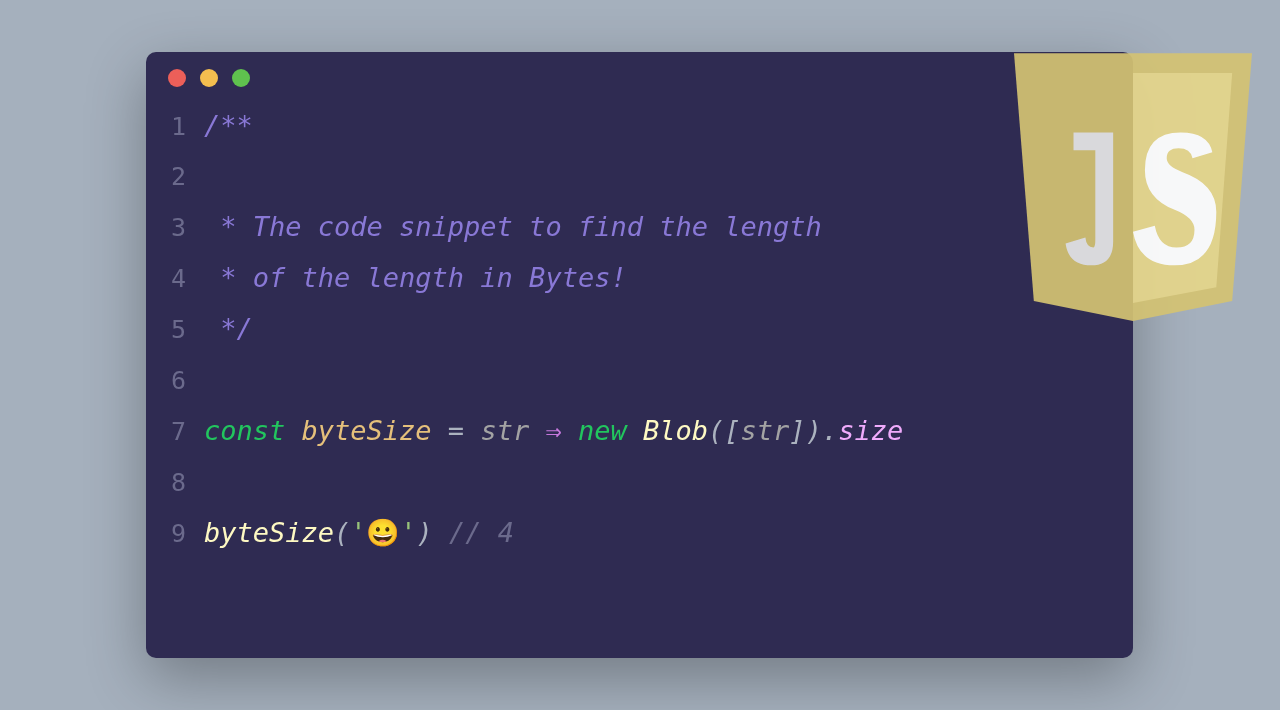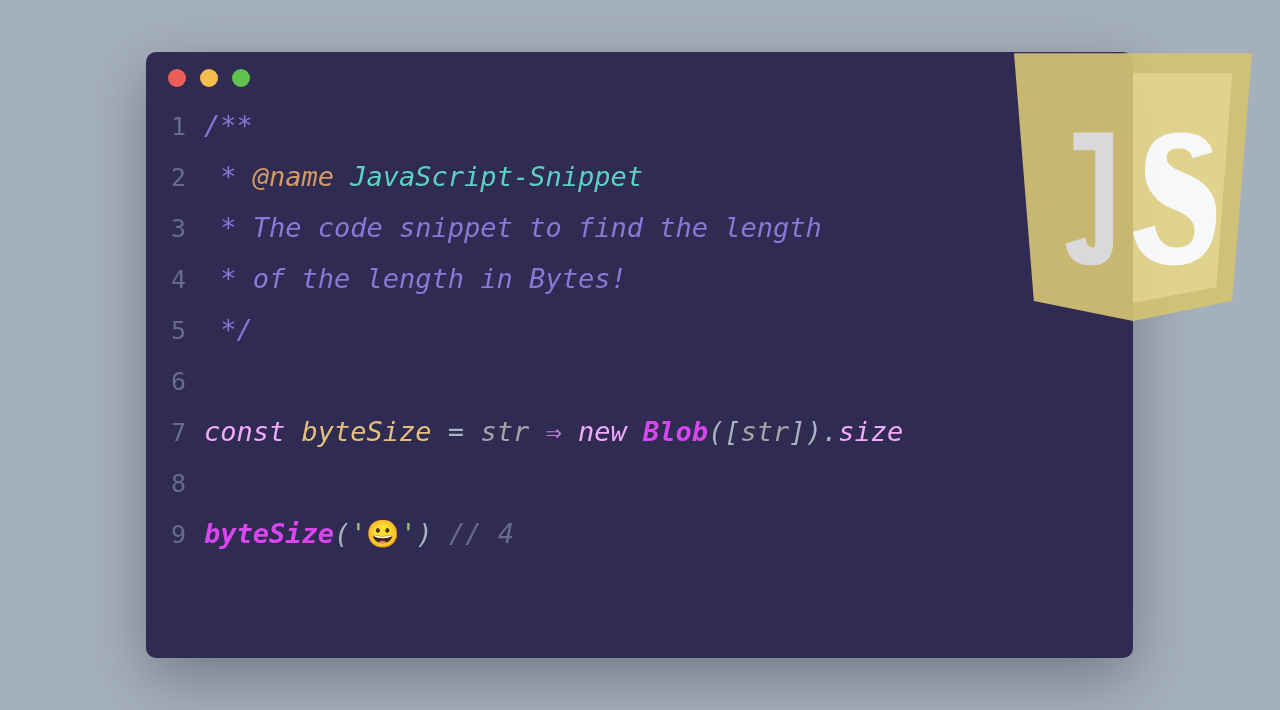--- a/index.html
+++ b/index.html
@@ -56,27 +56,27 @@
       font-size: 25px;
       flex-shrink: 0;
     }
     .code-content {
       white-space: pre;
       font-style: italic;
     }
     .tok-comment { color: #8978d6; font-style: italic; }
     .tok-jsdoc-tag { color: #d19a66; font-style: italic; }
     .tok-jsdoc-name { color: #5dd0c4; font-style: italic; }
-    .tok-keyword { color: #f0abfc; font-style: italic; text-align: center; }
+    .tok-keyword { color: #22c55e; font-style: italic; text-align: center; }
     .tok-identifier { color: #e5c07b; font-style: italic; }
     .tok-param { color: #a3a3a3; font-style: italic; }
     .tok-operator { color: #c678dd; font-style: italic; }
     .tok-punct { color: #abb2bf; font-style: italic; }
     .tok-dot { color: #abb2bf; font-style: italic; }
-    .tok-func { color: #d946ef; font-style: italic; font-weight: bold; }
+    .tok-func { color: #fef9c3; font-style: italic; }
     .tok-prop { color: #f0abfc; font-style: italic; }
     .tok-string { color: #98c379; font-style: italic; }
     .tok-linecomment { color: #6b6a8c; font-style: italic; }
     .tok-comment-text { color: #8978d6; font-style: italic; }
     .js-logo {
       position: absolute;
       right: 28px;
       top: 52px;
       width: 238px;
       height: 270px;
@@ -96,21 +96,20 @@
 
   <div class="code-area">
 
     <div class="code-line">
       <span class="line-num">1</span>
       <span class="code-content"><span class="tok-comment">/**</span></span>
     </div>
 
     <div class="code-line">
       <span class="line-num">2</span>
-      <span class="code-content"><span class="tok-comment"> * </span><span class="tok-jsdoc-tag">@name</span><span> </span><span class="tok-jsdoc-name">JavaScript-Snippet</span></span>
     </div>
 
     <div class="code-line">
       <span class="line-num">3</span>
       <span class="code-content"><span class="tok-comment"> * </span><span class="tok-comment-text">The code snippet to find the length</span></span>
     </div>
 
     <div class="code-line">
       <span class="line-num">4</span>
       <span class="code-content"><span class="tok-comment"> * </span><span class="tok-comment-text">of the length in Bytes!</span></span>

